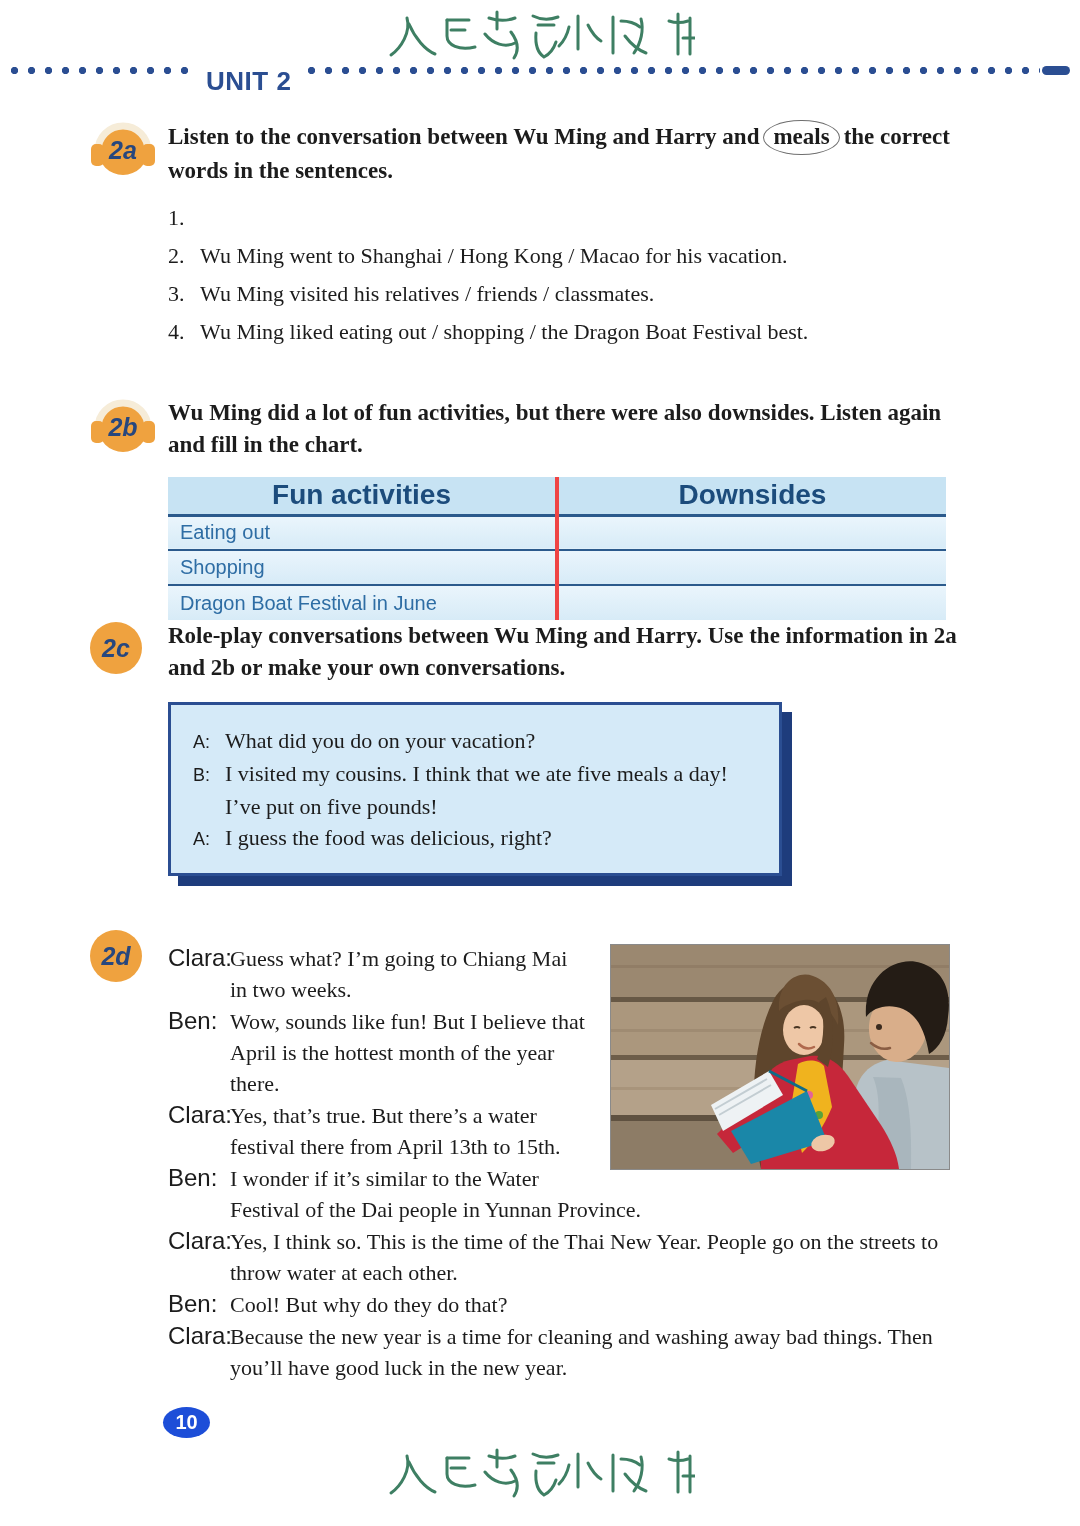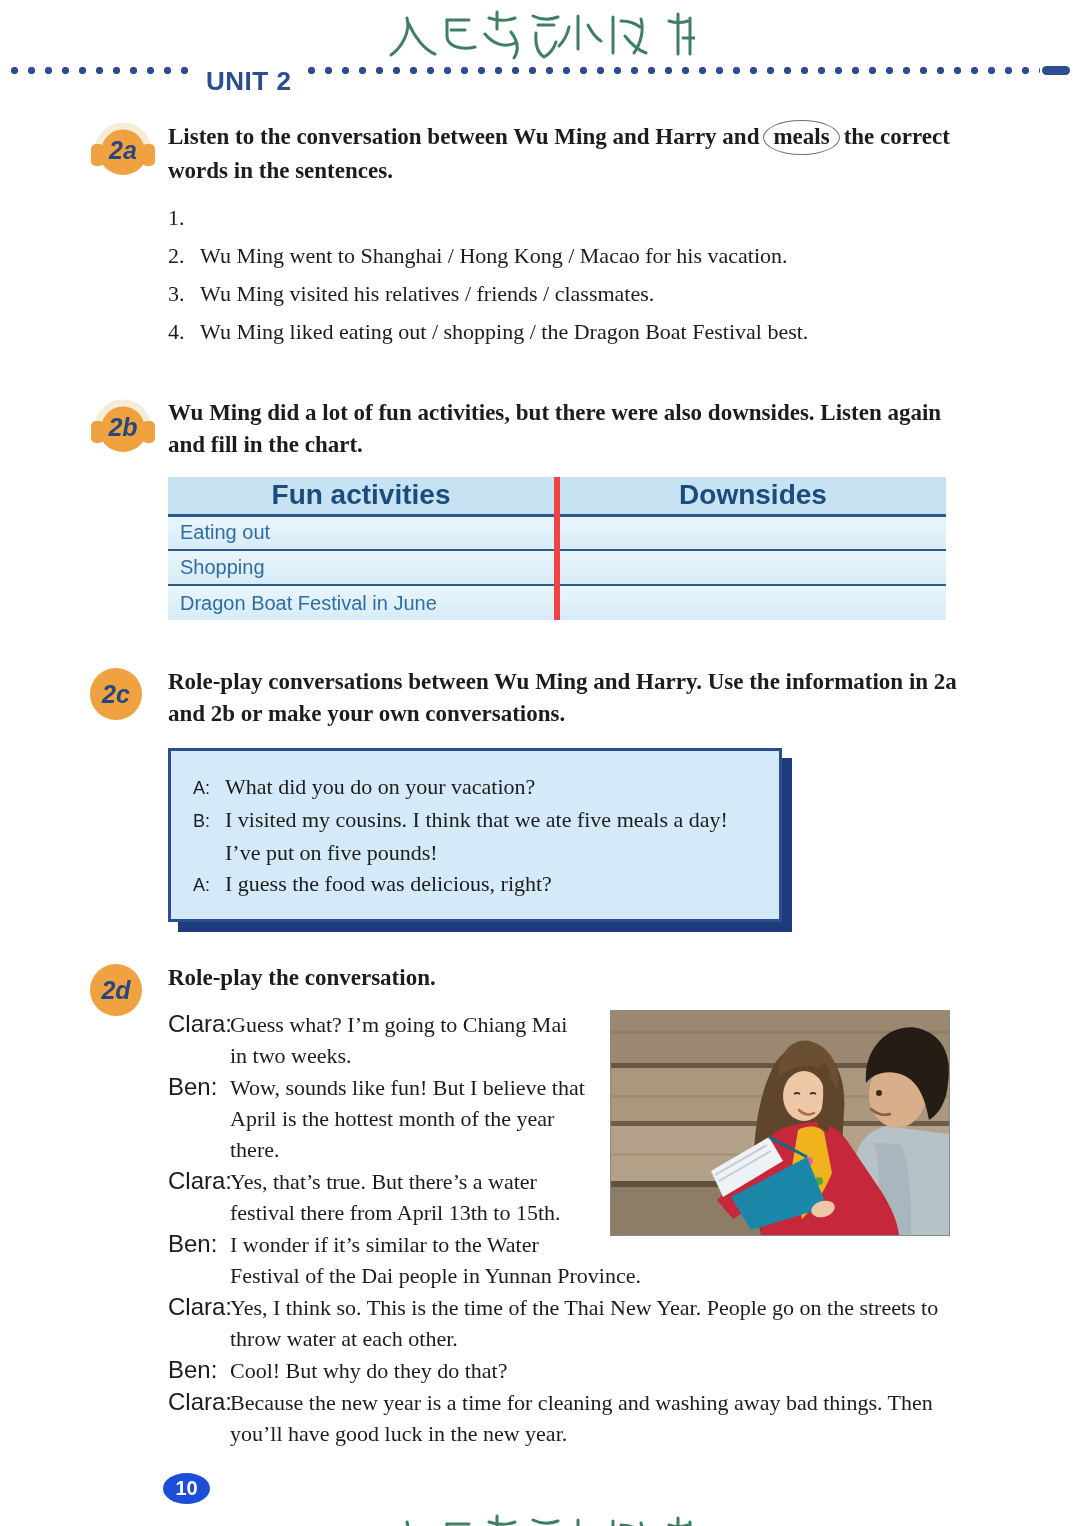--- a/index.html
+++ b/index.html
@@ -18,22 +18,22 @@
   .dots.left { width:180px; }
   .dots.right { flex:1; }
   .unit-label { font-family:"Liberation Sans", sans-serif; font-weight:bold; font-size:26px;
     color:#2B4E92; margin:0 16px; letter-spacing:0.5px; }
   .endcap { width:28px; height:9px; border-radius:5px; background:#2B4E92; margin-left:2px; }
 
   
   .ex { display:grid; grid-template-columns:78px 1fr; align-items:start; padding-left:90px; padding-right:50px; }
   .ex-2a { margin-top:28px; }
   .ex-2b { margin-top:46px; }
-  .ex-2c { margin-top:46px; }
-  .ex-2d { margin-top:40px; }
+  .ex-2c { }
+  .ex-2d { margin-top:52px; }
   .badge-circle { width:52px; height:52px; border-radius:50%; background:#EFA23F;
     color:#27477E; font-family:"Liberation Sans", sans-serif; font-weight:bold; font-style:italic;
     font-size:25px; display:flex; align-items:center; justify-content:center; margin-top:2px; }
   .badge-phones { margin-top:-6px; }
   .sec-body { max-width:814px; }
   .h { font-size:23px; font-weight:bold; line-height:32px; }
   .circled { display:inline-block; border:1.5px solid #6f6f6f; border-radius:50%;
     padding:0 9px 1px 9px; margin:0 4px; }
 
   
@@ -42,21 +42,21 @@
   .qnum { width:32px; flex:0 0 32px; }
 
   
   .chart { margin-top:16px; width:778px; border-collapse:collapse; table-layout:fixed; }
   .chart th { background:#C7E3F3; color:#1C4C7C; font-family:"Liberation Sans", sans-serif;
     font-weight:bold; font-size:28px; height:38px; border-bottom:3px solid #2B5A8C; text-align:center; }
   .chart td { background:linear-gradient(#EAF5FC,#D7EBF7); color:#2E6DA4;
     font-family:"Liberation Sans", sans-serif; font-size:20px; height:35px;
     padding-left:12px; border-bottom:2px solid #2B5A8C; text-align:left; font-weight:normal; }
   .chart tr:last-child td { border-bottom:none; }
-  .chart .col2 { border-left:6px solid #ef4444; }
+  .chart .col2 { border-left:4px solid #ef4444; }
 
   
   .dialog-box { margin-top:18px; width:614px; background:#D5EAF8; border:3px solid #2B4E92;
     box-shadow:10px 10px 0 #1E3C7C; padding:20px 20px 18px 22px; }
   .dline { font-size:22px; line-height:31px; padding-left:32px; text-indent:-32px; }
   .dline .sp { display:inline-block; width:32px; text-indent:0;
     font-family:"Liberation Sans", sans-serif; font-size:18px; color:#1c1c1c; }
 
   
   .conv { margin-top:14px; width:782px; }
@@ -191,21 +191,20 @@
       <p class="dline"><span class="sp">A:</span><span>I guess the food was delicious, right?</span></p>
     </div>
   </div>
 </section>
 
 <section class="ex ex-2d">
   <div>
     <div class="badge-circle">2d</div>
   </div>
   <div class="sec-body">
-    <p class="h">Role-play the conversation.</p>
     <div class="conv">
       <div class="photo-frame" role="img" aria-label="Two students sitting on wooden steps talking; a girl in a red cardigan holds an open blue book beside a boy in a gray hoodie">
         <svg width="338" height="224" viewBox="0 0 338 224">
 
           <rect x="0" y="0" width="338" height="52" fill="#9b8870"></rect>
           <rect x="0" y="52" width="338" height="5" fill="#675845"></rect>
           <rect x="0" y="57" width="338" height="53" fill="#ab977d"></rect>
           <rect x="0" y="110" width="338" height="5" fill="#6d5d49"></rect>
           <rect x="0" y="115" width="338" height="55" fill="#b4a189"></rect>
           <rect x="0" y="170" width="338" height="6" fill="#5f5140"></rect>

